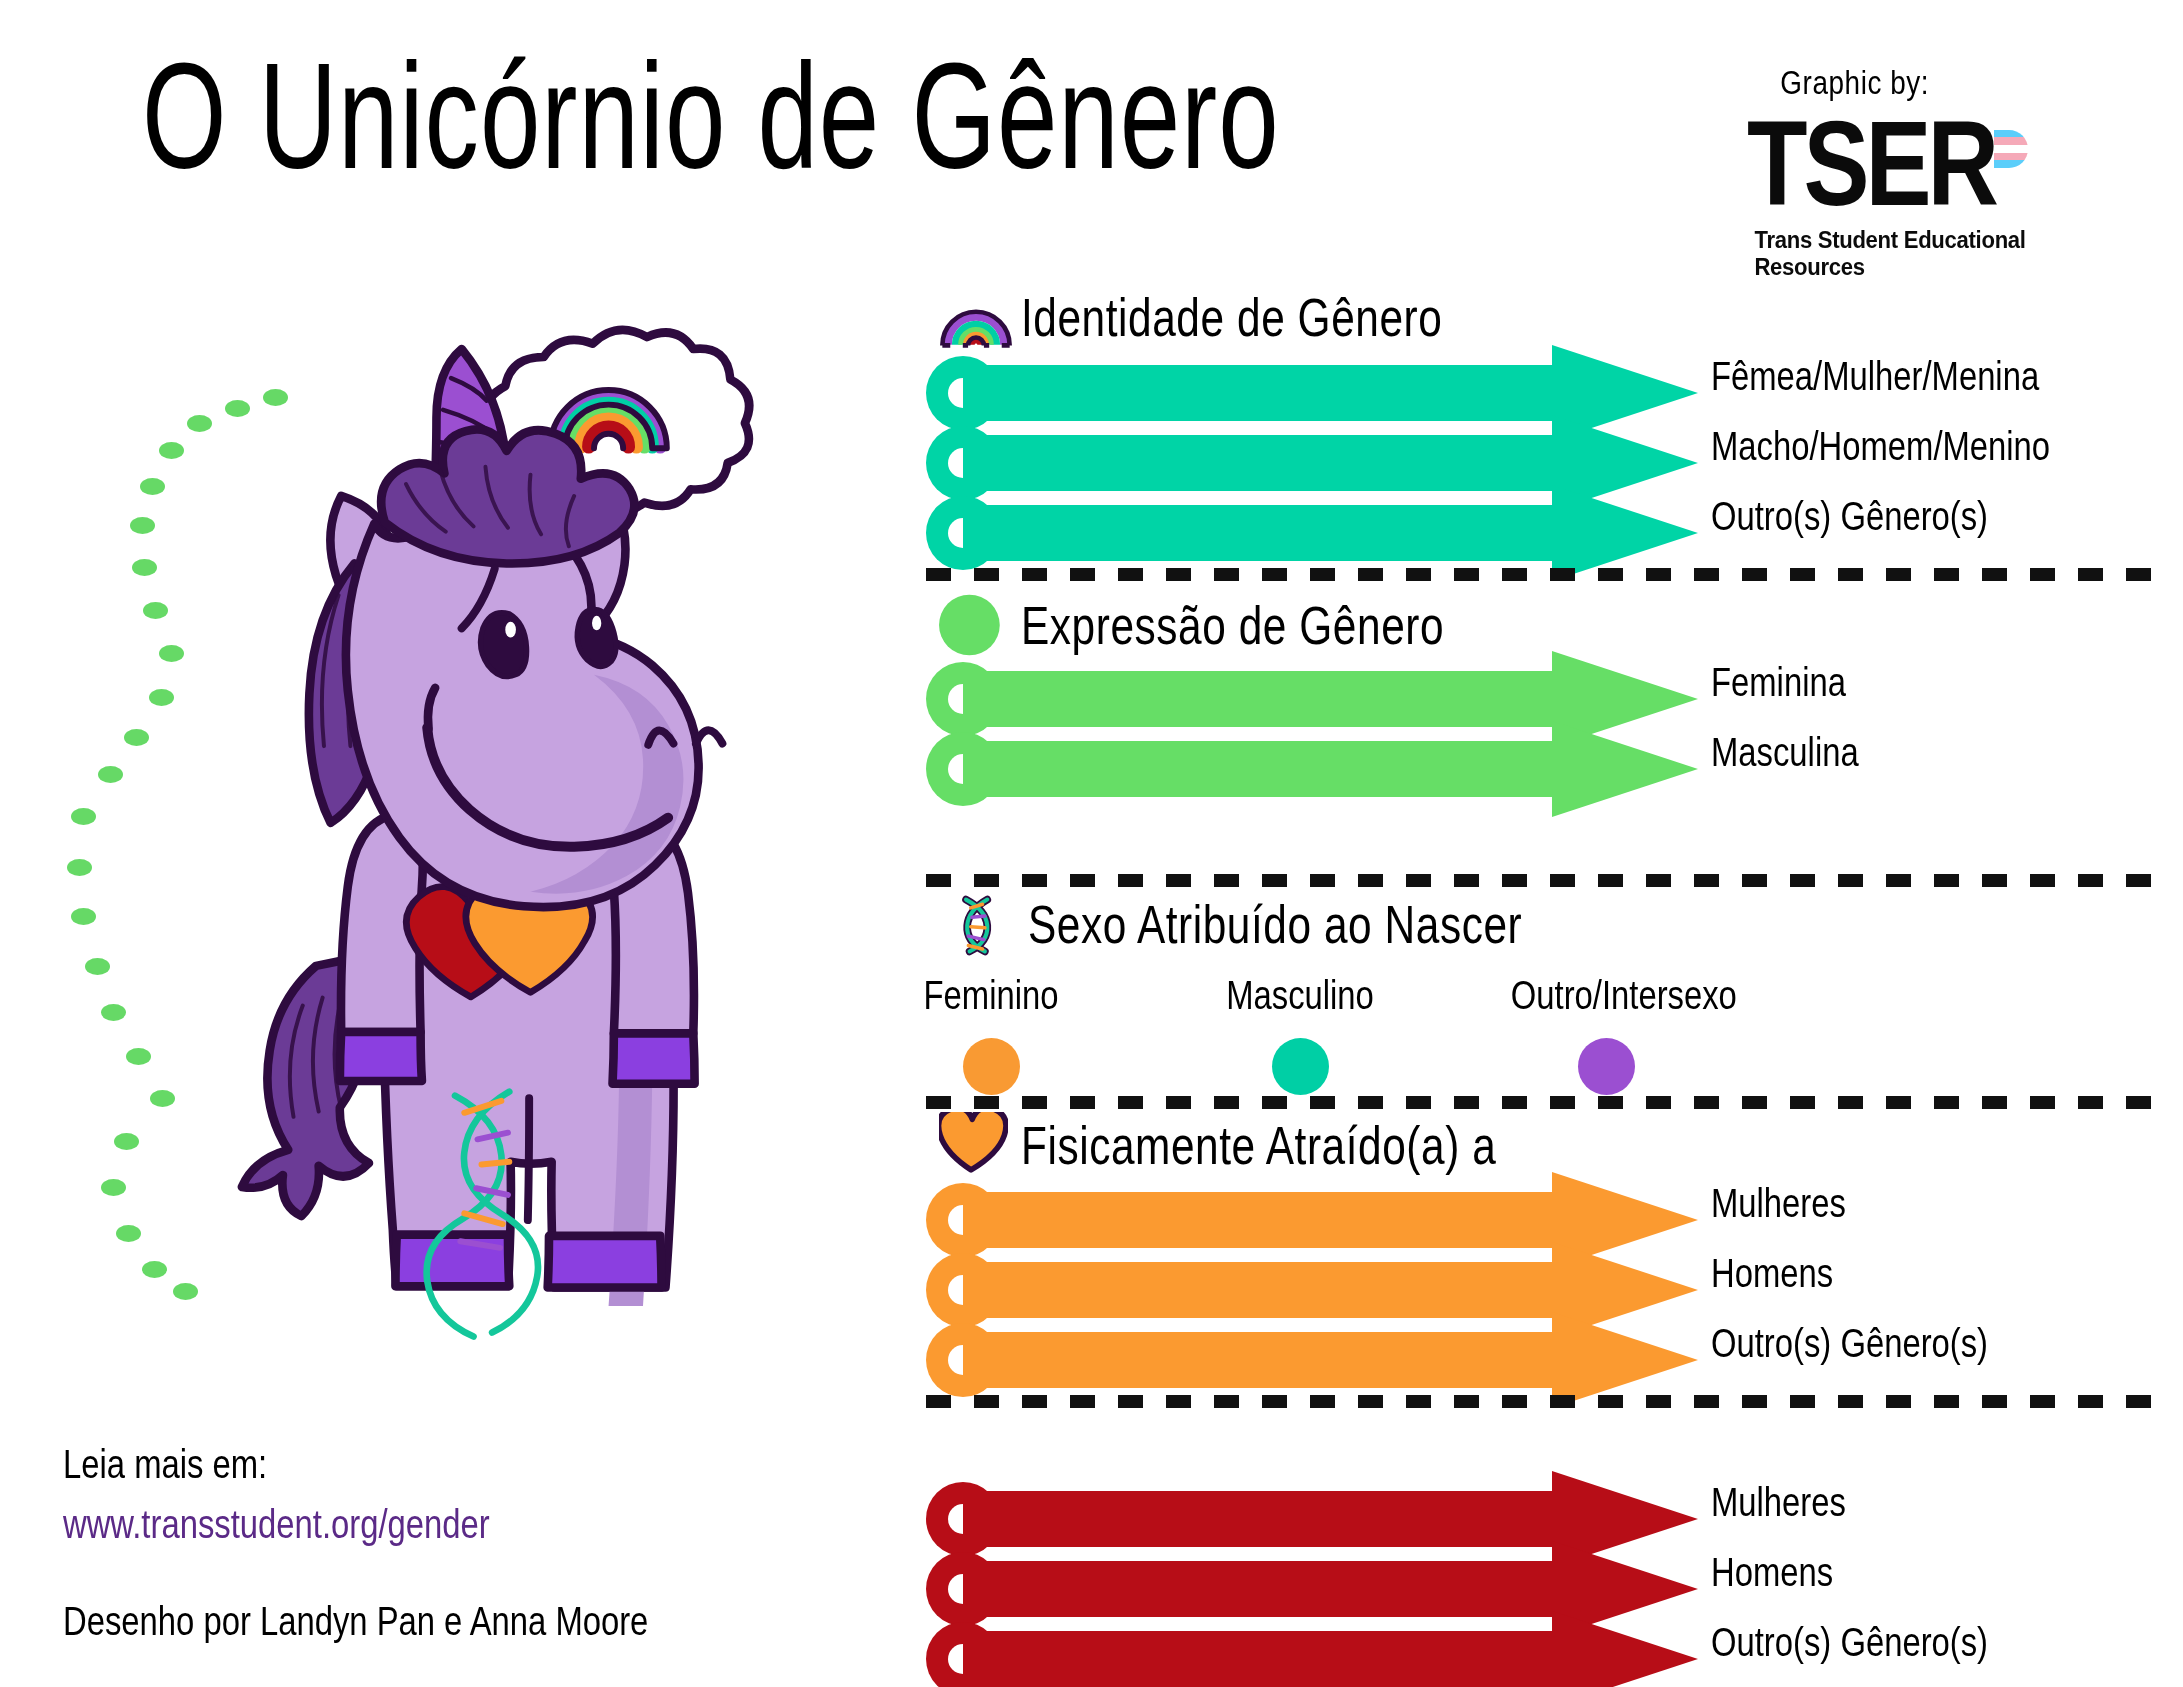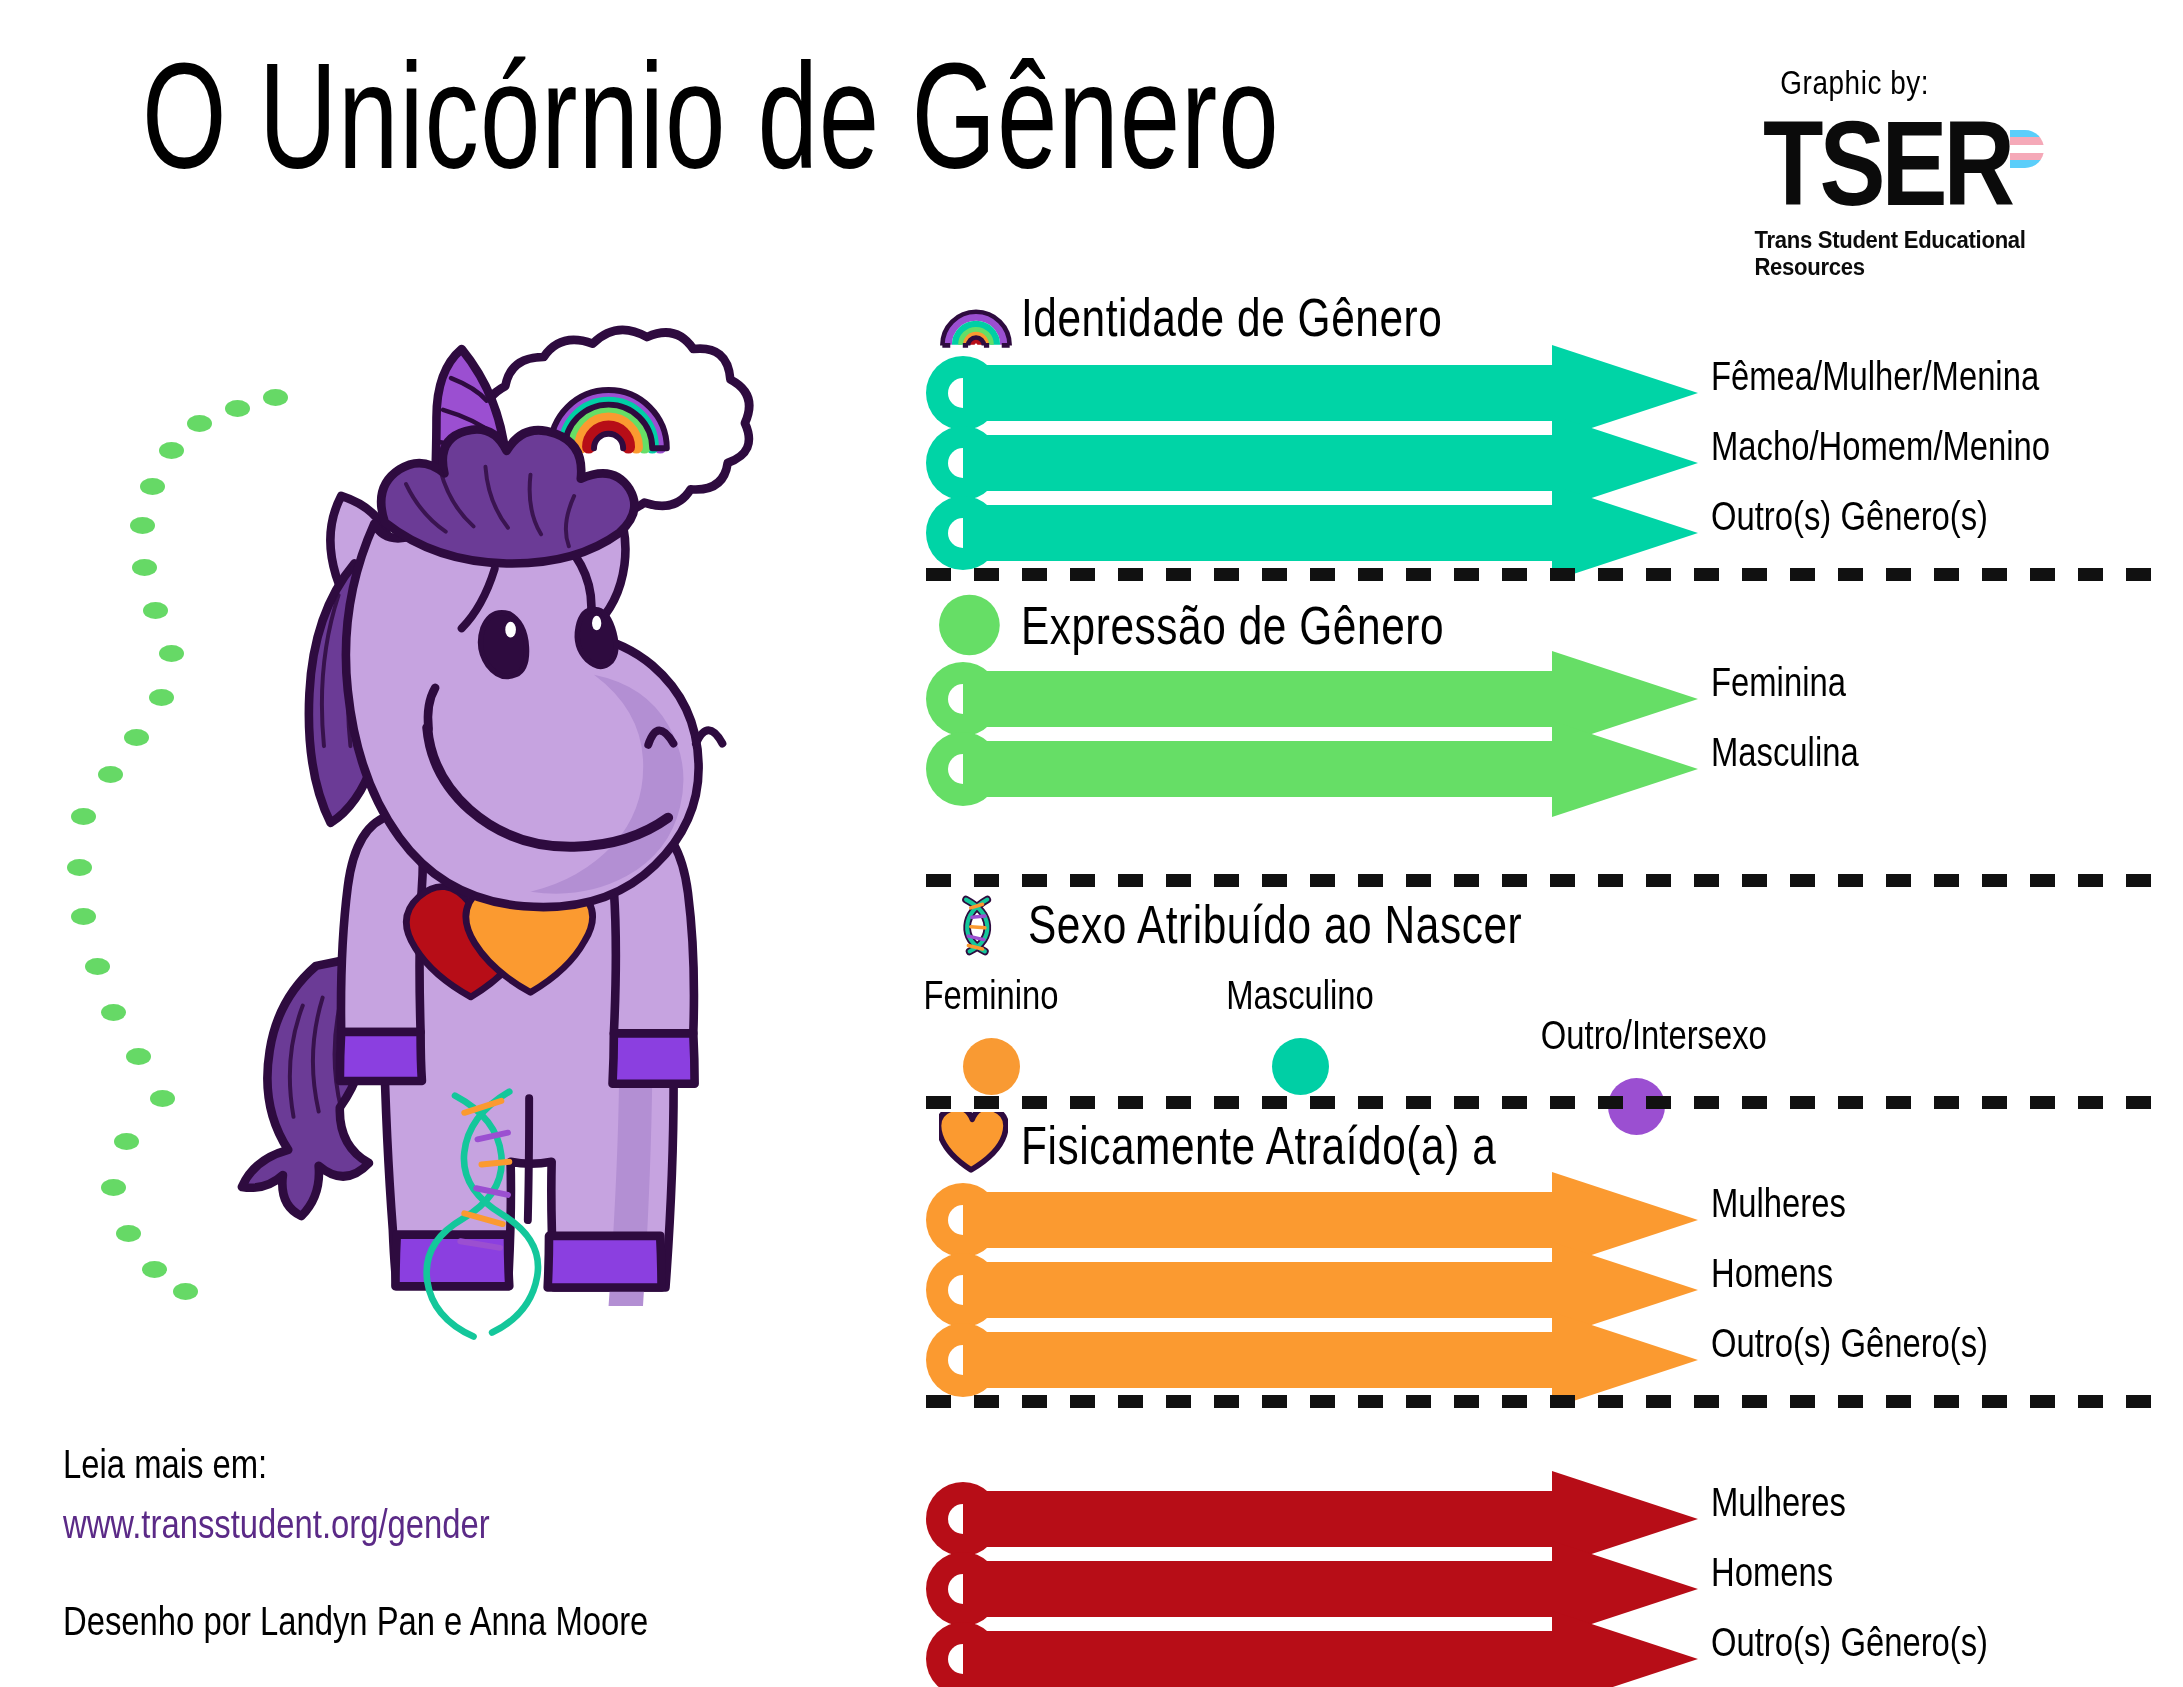--- a/index.html
+++ b/index.html
@@ -8,21 +8,21 @@
 
   
   #title{position:absolute;left:142px;top:36px;width:1522px;height:165px;}
   #title-text{font-size:151px;line-height:159px;color:#000;white-space:nowrap;
               transform:scaleX(.72);transform-origin:left top;letter-spacing:1.3px;}
 
   
   #tser{position:absolute;left:1747px;top:63px;width:370px;height:198px;}
   #tser-graphic-by{font-size:34px;transform:scaleX(.82);transform-origin:center top;
                    color:#000;letter-spacing:0.7px;margin-bottom:1.3px;}
-  #tser-wordmark{position:relative;display:inline-block;height:99px;margin-left:16px;}
+  #tser-wordmark{position:relative;display:inline-block;height:99px;}
   #tser-letters{font-size:99px;font-weight:bold;letter-spacing:-4px;line-height:99px;
                 color:#0b0b0b;transform:scaleY(1.22);transform-origin:center top;}
   #tser-flag{position:absolute;left:247px;top:26.5px;width:34px;height:38px;
              border-radius:0 20px 20px 0;overflow:hidden;}
   #tser-flag div{height:20%;}
   #tser-sub{font-size:23px;font-weight:bold;color:#0b0b0b;margin-top:25px;
             transform:scaleX(.96);transform-origin:center top;letter-spacing:-0.3px;}
 
   
   .dot{position:absolute;width:25px;height:17px;border-radius:50%;background:#66d966;}
@@ -342,21 +342,21 @@
   </div>
 
   <div class="sexcol" style="left:-54px;top:688px;">
     <div class="lbl">Feminino</div>
     <div class="dotc" style="background:#F99A33;"></div>
   </div>
   <div class="sexcol" style="left:255px;top:688px;">
     <div class="lbl">Masculino</div>
     <div class="dotc" style="background:#00CFA5;"></div>
   </div>
-  <div class="sexcol" style="left:591px;top:688px;margin-top:40px;">
+  <div class="sexcol" style="left:561px;top:688px;">
     <div class="lbl">Outro/Intersexo</div>
     <div class="dotc" style="background:#9B4FD1;"></div>
   </div>
 
   <div class="divider" style="top:812px;"></div>
 
   <div class="sect-head" style="left:13.2px;top:828px;">
     <div class="sect-icon">
       <svg viewBox="0 0 112 100" width="69" height="64">
         <path d="M52 92 q-40 -26 -50 -56 q-10 -32 16 -42 q26 -10 36 16

